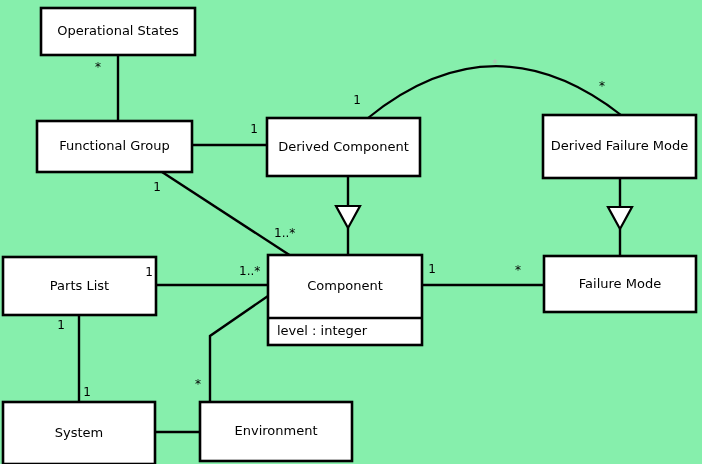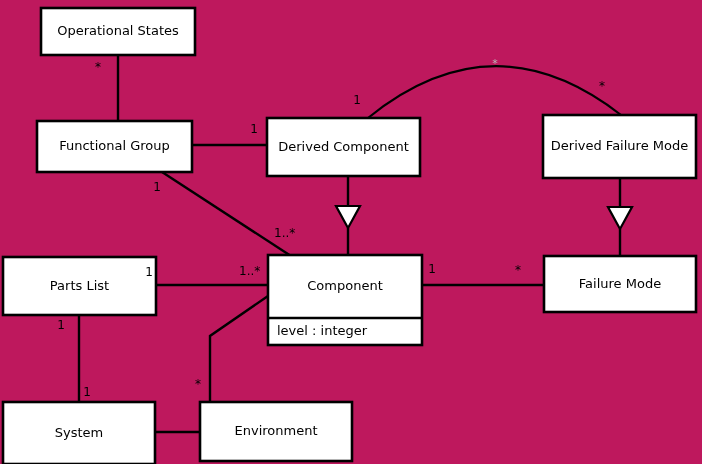--- a/index.html
+++ b/index.html
@@ -5,21 +5,21 @@
 <style>
   html, body {
     margin: 0;
     padding: 0;
     background: #ffffff;
   }
   #diagram-root {
     position: relative;
     width: 702px;
     height: 464px;
-    background: #be185d;
+    background: #86efac;
     overflow: hidden;
     font-family: "DejaVu Sans", sans-serif;
   }
   #uml-svg {
     position: absolute;
     left: 0;
     top: 0;
     width: 702px;
     height: 464px;
   }

